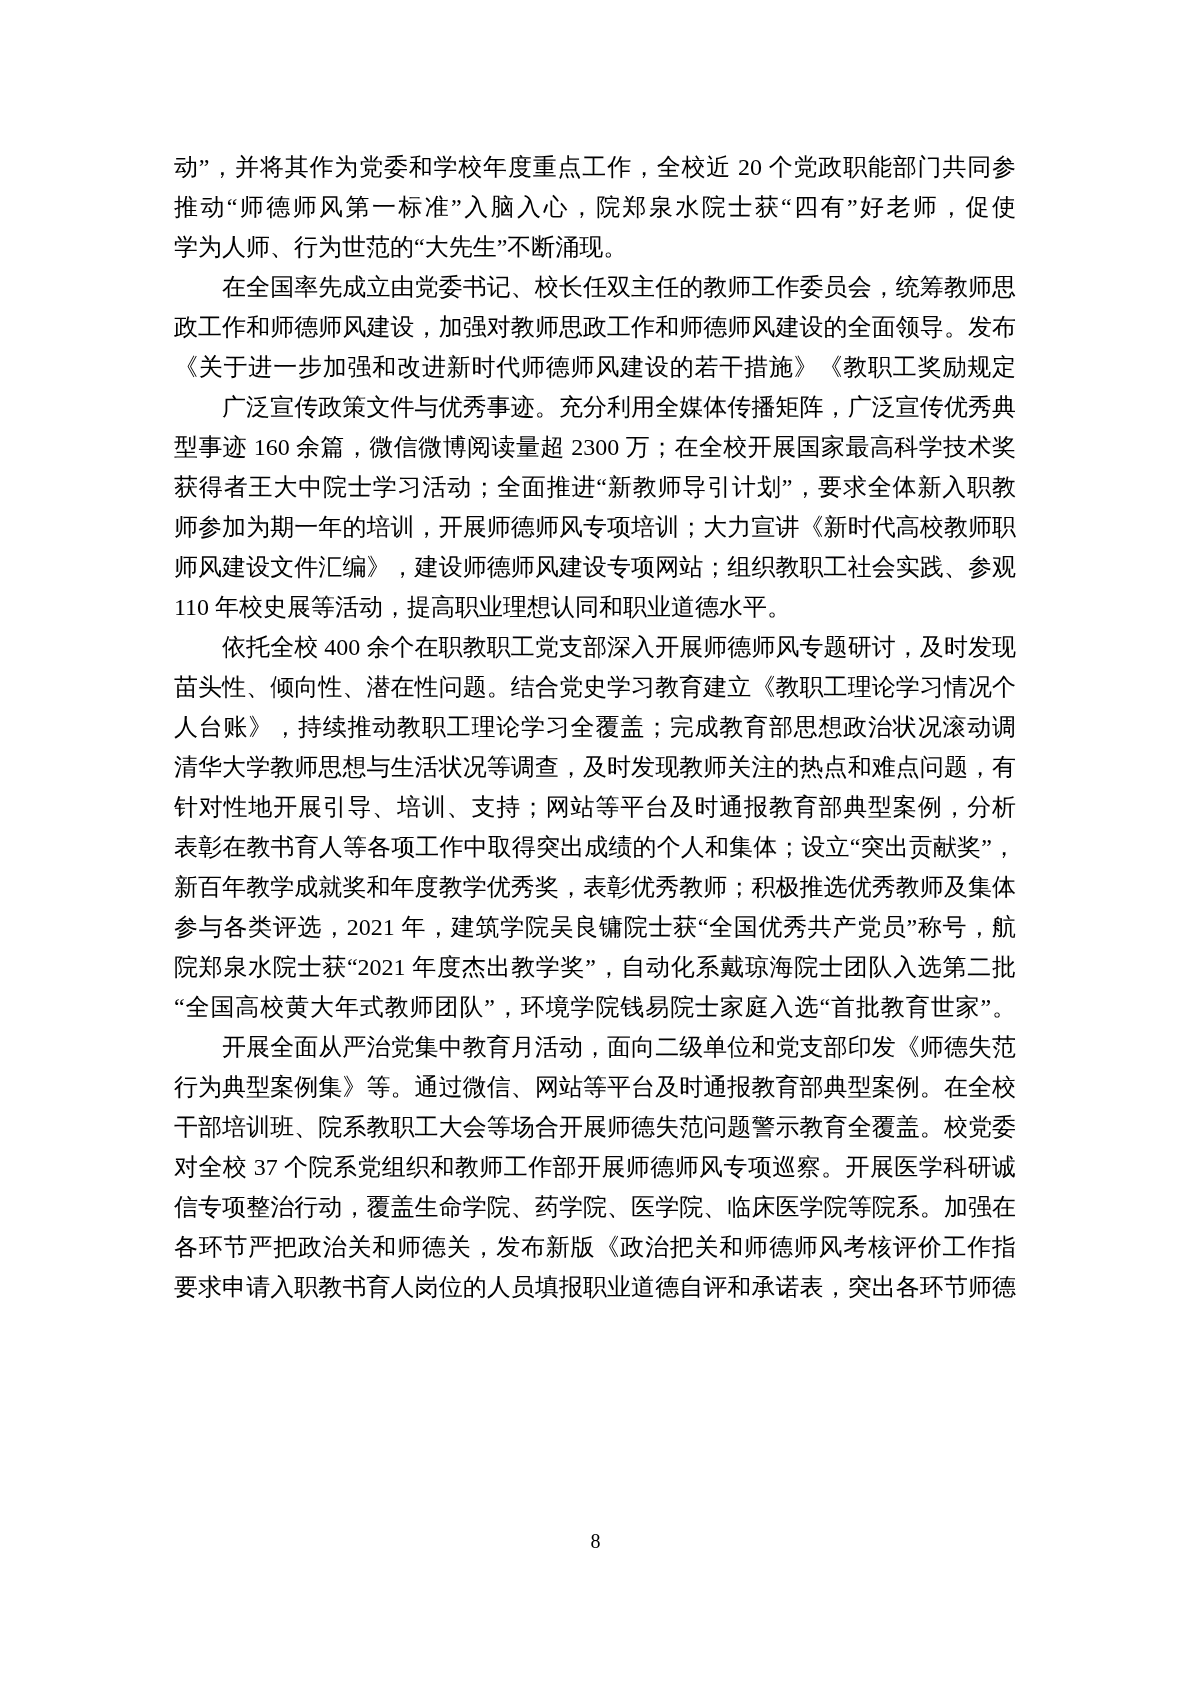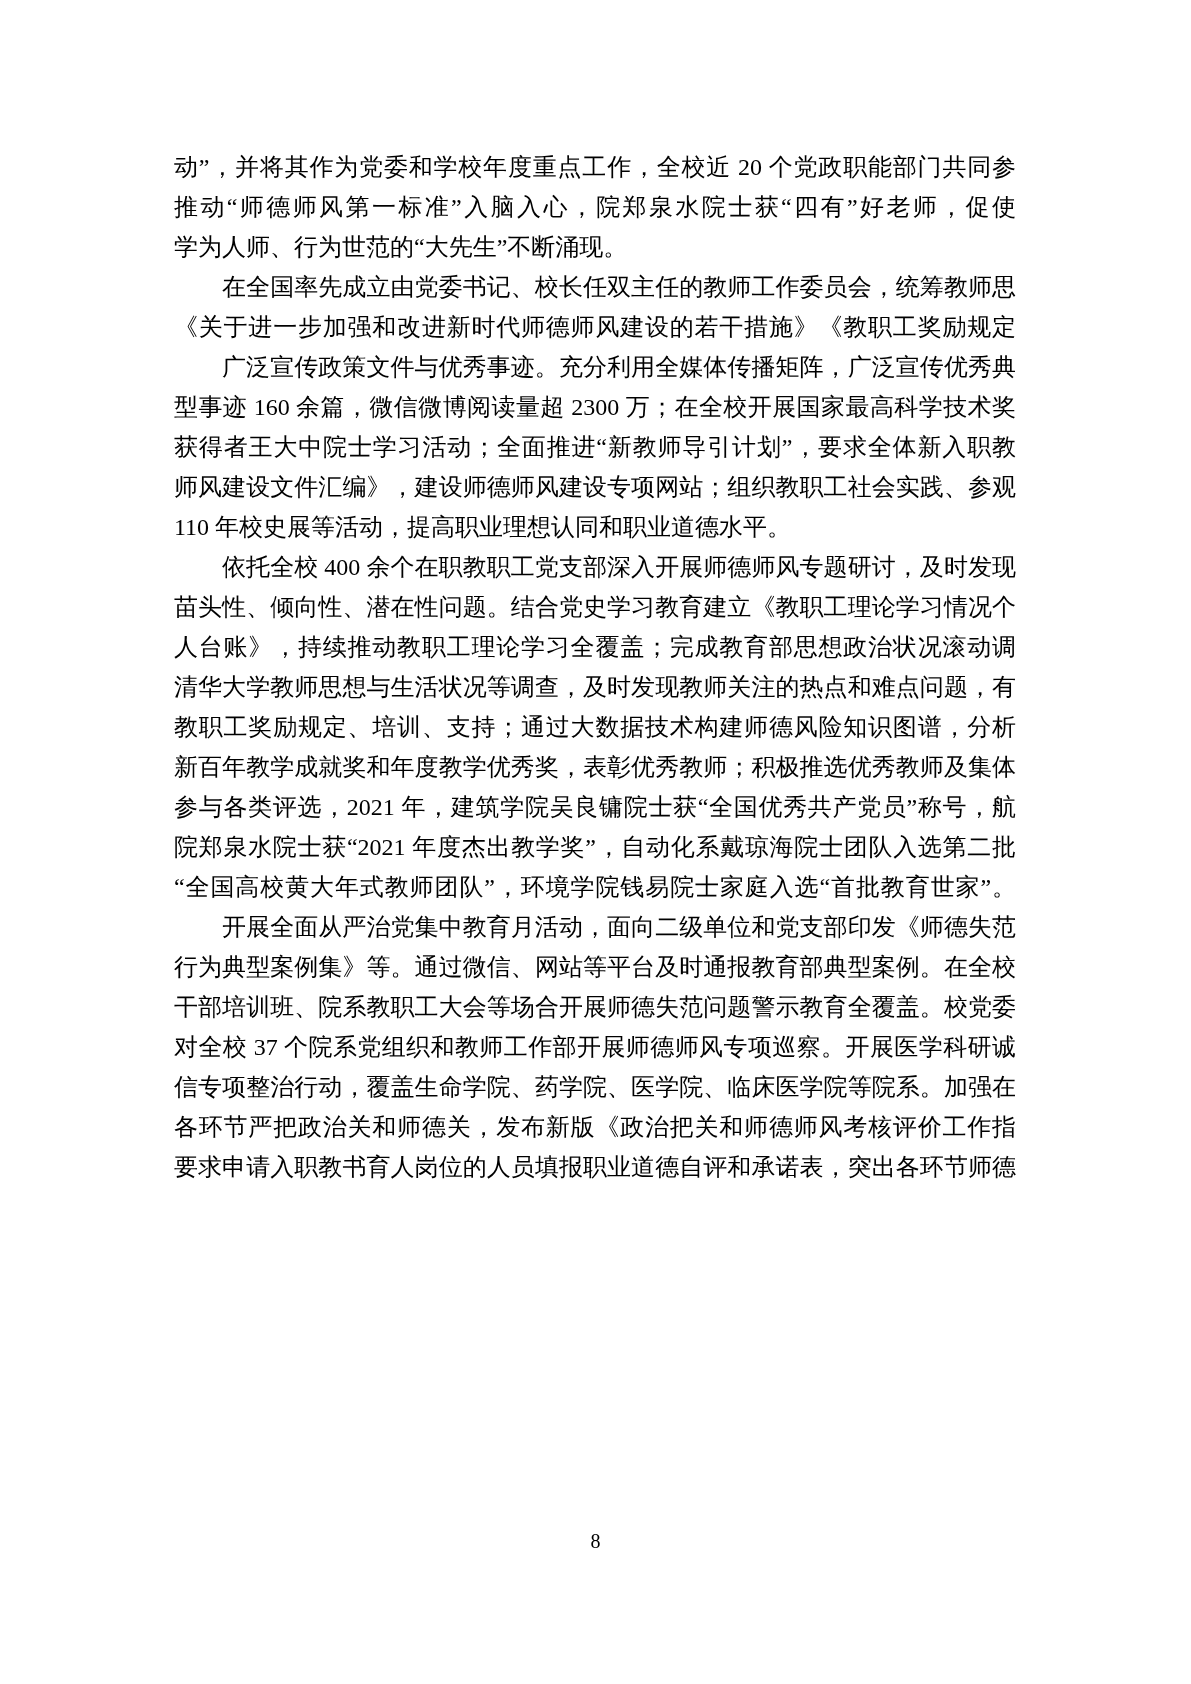--- a/index.html
+++ b/index.html
@@ -66,40 +66,43 @@
   <div class="text-block">
 
     <p class="para">
       <span class="line">动”，并将其作为党委和学校年度重点工作，全校近 20 个党政职能部门共同参与，</span>
       <span class="line">推动“师德师风第一标准”入脑入心，院郑泉水院士获“四有”好老师，促使</span>
       <span class="line end">学为人师、行为世范的“大先生”不断涌现。</span>
     </p>
 
     <p class="para">
       <span class="line ind">在全国率先成立由党委书记、校长任双主任的教师工作委员会，统筹教师思</span>
+      <span class="line">政工作和师德师风建设，加强对教师思政工作和师德师风建设的全面领导。发布</span>
       <span class="line">《关于进一步加强和改进新时代师德师风建设的若干措施》《教职工奖励规定（试</span>
     </p>
 
     <p class="para">
       <span class="line ind">广泛宣传政策文件与优秀事迹。充分利用全媒体传播矩阵，广泛宣传优秀典</span>
       <span class="line">型事迹 160 余篇，微信微博阅读量超 2300 万；在全校开展国家最高科学技术奖</span>
       <span class="line">获得者王大中院士学习活动；全面推进“新教师导引计划”，要求全体新入职教</span>
+      <span class="line">师参加为期一年的培训，开展师德师风专项培训；大力宣讲《新时代高校教师职</span>
       <span class="line">师风建设文件汇编》，建设师德师风建设专项网站；组织教职工社会实践、参观</span>
       <span class="line end">110 年校史展等活动，提高职业理想认同和职业道德水平。</span>
     </p>
 
     <p class="para">
       <span class="line ind">依托全校 400 余个在职教职工党支部深入开展师德师风专题研讨，及时发现</span>
       <span class="line">苗头性、倾向性、潜在性问题。结合党史学习教育建立《教职工理论学习情况个</span>
       <span class="line">人台账》，持续推动教职工理论学习全覆盖；完成教育部思想政治状况滚动调查、</span>
       <span class="line">清华大学教师思想与生活状况等调查，及时发现教师关注的热点和难点问题，有</span>
-      <span class="line">教职工奖励规定、培训、支持；通过大数据技术构建师德风险知识图谱，分析</span>
+      <span class="line">针对性地开展引导、培训、支持；网站等平台及时通报教育部典型案例，分析</span>
     </p>
 
     <p class="para">
+      <span class="line">表彰在教书育人等各项工作中取得突出成绩的个人和集体；设立“突出贡献奖”，</span>
       <span class="line">新百年教学成就奖和年度教学优秀奖，表彰优秀教师；积极推选优秀教师及集体</span>
       <span class="line">参与各类评选，2021 年，建筑学院吴良镛院士获“全国优秀共产党员”称号，航</span>
       <span class="line">院郑泉水院士获“2021 年度杰出教学奖”，自动化系戴琼海院士团队入选第二批</span>
       <span class="line">“全国高校黄大年式教师团队”，环境学院钱易院士家庭入选“首批教育世家”。</span>
     </p>
 
     <p class="para">
       <span class="line ind">开展全面从严治党集中教育月活动，面向二级单位和党支部印发《师德失范</span>
       <span class="line">行为典型案例集》等。通过微信、网站等平台及时通报教育部典型案例。在全校</span>
       <span class="line">干部培训班、院系教职工大会等场合开展师德失范问题警示教育全覆盖。校党委</span>

